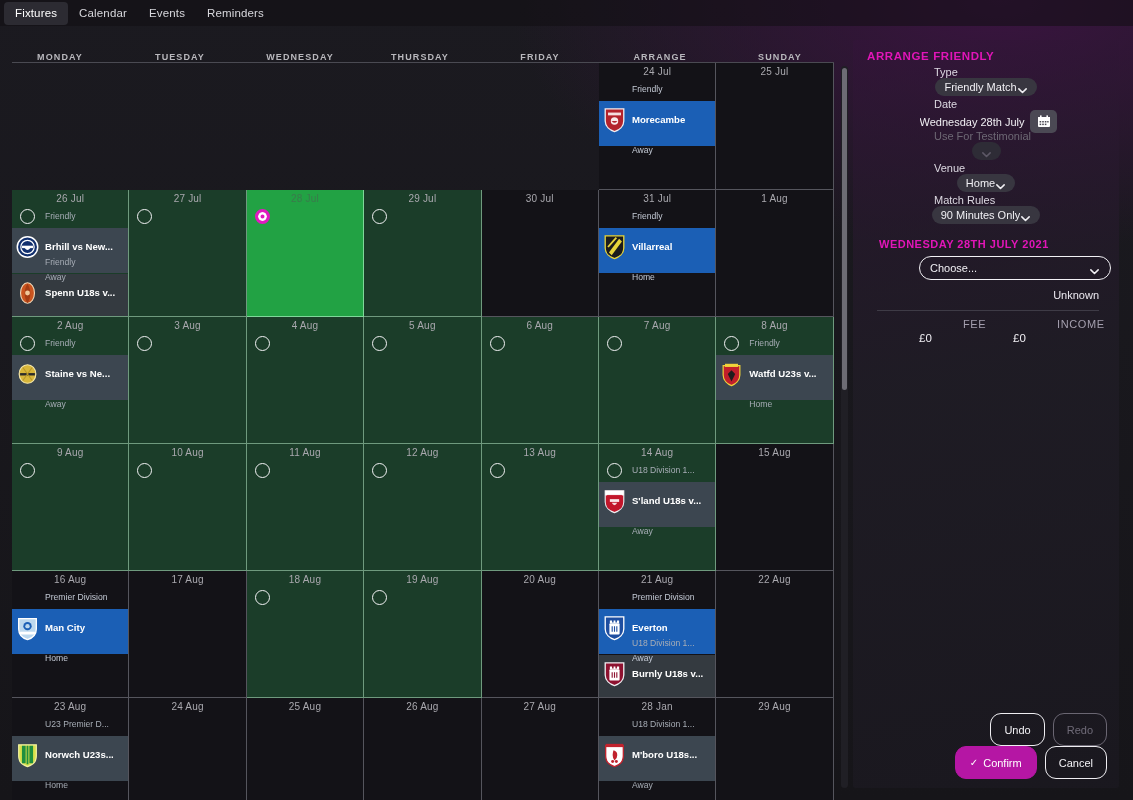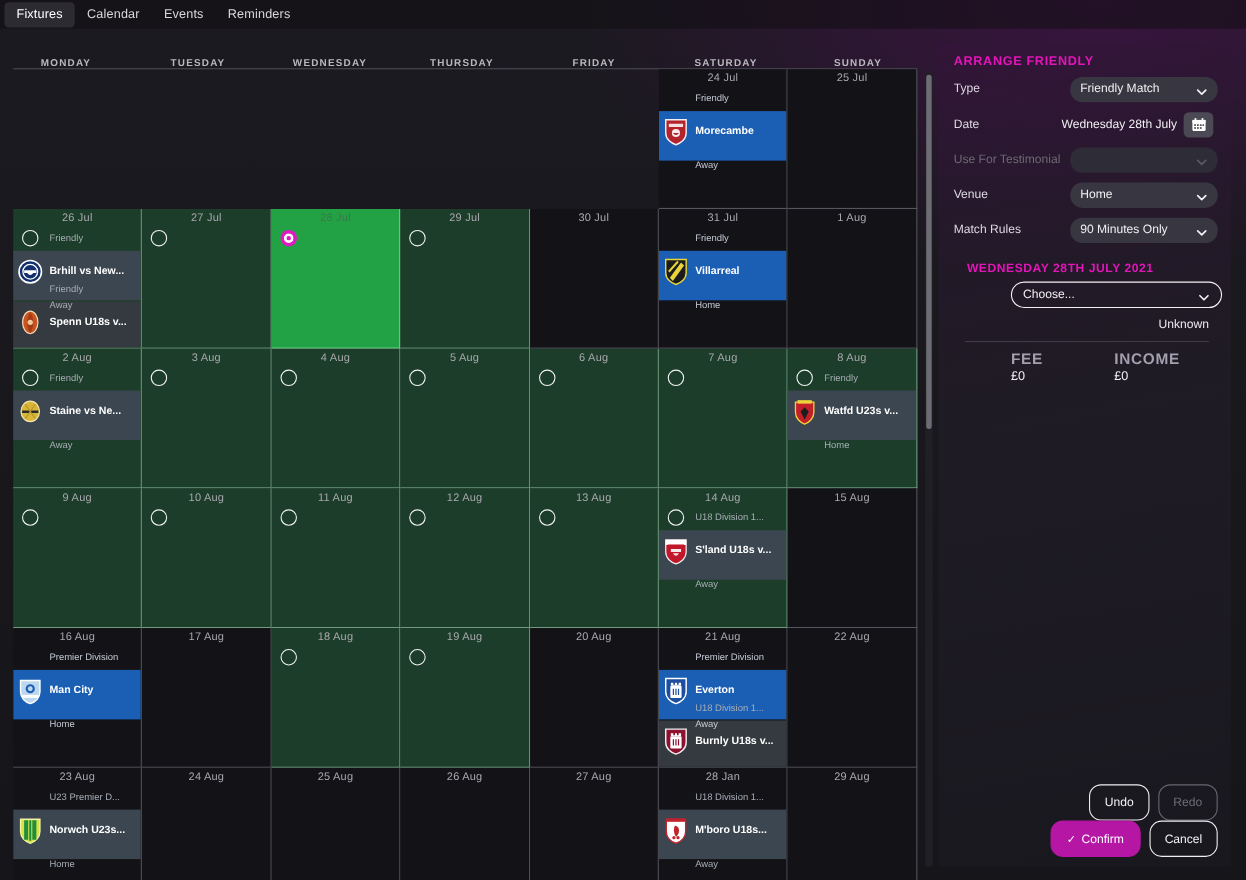--- a/index.html
+++ b/index.html
@@ -136,21 +136,21 @@
     width: 266px; height: 748px;
     background: linear-gradient(170deg, rgba(52,20,58,0.55) 0%, rgba(31,28,37,0.9) 45%, rgba(26,24,31,0.95) 100%);
     border-radius: 3px;
     padding: 0 12px;
   }
   .panel-title {
     font-size: 11.5px; font-weight: bold; color: #e215b8;
     letter-spacing: .6px; padding: 10px 0 2px 2px;
   }
   .frow {
-    display: flex; align-items: center; height: 30px; margin-top: 2px;
+    display: flex; align-items: center; height: 30px; margin-top: 2px; flex-direction: column;
   }
   .flabel { font-size: 11px; color: #ddd9e2; width: 108px; padding-left: 2px; }
   .flabel.dim { color: #6d6874; }
 
   .fctl {
     flex: 1 1 auto; height: 23px;
     display: flex; align-items: center;
     background: #383640; border-radius: 11px;
     padding: 0 9px; position: relative;
   }
@@ -185,21 +185,21 @@
     margin-top: 9px; padding-right: 8px;
   }
   .divider {
     height: 1px; background: #3e3b46; margin: 9px 8px 0 12px;
   }
   .money {
     display: flex; margin: 7px 0 0 54px; gap: 0;
   }
   .money-col { width: 110px; }
   .money-label {
-    font-size: 14px; color: #a49fae; font-weight: bold; letter-spacing: .6px;
+    font-size: 11px; color: #a49fae; font-weight: normal; letter-spacing: .6px; margin-left: 44px;
   }
   .money-val { font-size: 11.5px; color: #f1eff4; margin-top: 2px; }
 
   
   .btnrow { position: absolute; right: 12px; display: flex; gap: 8px; }
   .btnrow.top { bottom: 42px; }
   .btnrow.bottom { bottom: 9px; }
   .btn {
     height: 33px; min-width: 54px; padding: 0 13px;
     border-radius: 11px; font-size: 11px;
@@ -228,21 +228,21 @@
       <div class="tab">Events</div>
       <div class="tab">Reminders</div>
     </div>
 
   <div class="weekdays" id="weekdays">
       <div class="weekday">MONDAY</div>
       <div class="weekday">TUESDAY</div>
       <div class="weekday">WEDNESDAY</div>
       <div class="weekday">THURSDAY</div>
       <div class="weekday">FRIDAY</div>
-      <div class="weekday">SATURDAY</div>
+      <div class="weekday">ARRANGE</div>
       <div class="weekday">SUNDAY</div>
     </div>
 
   <div class="calwrap">
     <div class="calgrid" id="calgrid">
         <div class="cell empty"></div>
         <div class="cell empty"></div>
         <div class="cell empty"></div>
         <div class="cell empty"></div>
         <div class="cell empty"></div>

